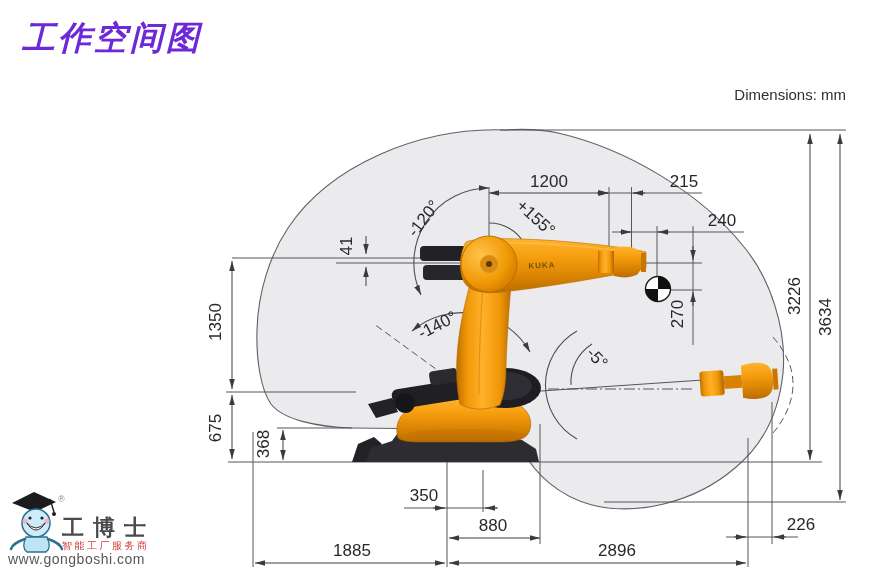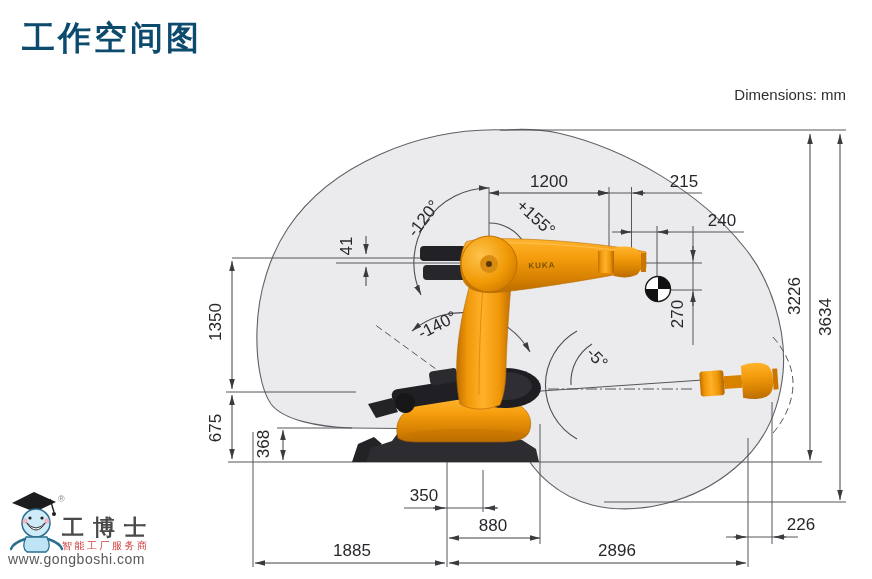--- a/index.html
+++ b/index.html
@@ -1,19 +1,19 @@
 <!DOCTYPE html>
 <html><head>
 <meta charset="utf-8">
 <style>
   html,body{margin:0;padding:0;background:#ffffff;}
   .stage{position:relative;width:872px;height:579px;background:#fff;overflow:hidden;
          font-family:"Liberation Sans","DejaVu Sans",sans-serif;}
-  .title{position:absolute;left:22px;top:16px;font-size:33px;font-weight:bold;color:#0c4a6e;
-         letter-spacing:3px;}
+  .title{position:absolute;left:22px;top:16px;font-size:33px;font-weight:bold;color:#6d28d9;
+         letter-spacing:3px;font-style:italic;}
   svg{position:absolute;left:0;top:0;}
   svg text{font-family:"Liberation Sans","DejaVu Sans",sans-serif;fill:#28282c;}
   .dim{font-size:17px;}
   .units{font-size:15px;fill:#2f2f33;}
   .kuka{font-size:8px;font-weight:bold;letter-spacing:1px;fill:#7a5200;}
   .logo-brand{font-size:22px;font-weight:bold;letter-spacing:9px;fill:#4a4a4c;
               font-family:"Liberation Serif","DejaVu Serif",serif;}
   .logo-tag{font-size:10px;letter-spacing:2.5px;fill:#cf3a3a;}
   .logo-url{font-size:14px;letter-spacing:0.5px;fill:#58585a;}
   .logo-reg{font-size:9px;fill:#8a8a8a;}

